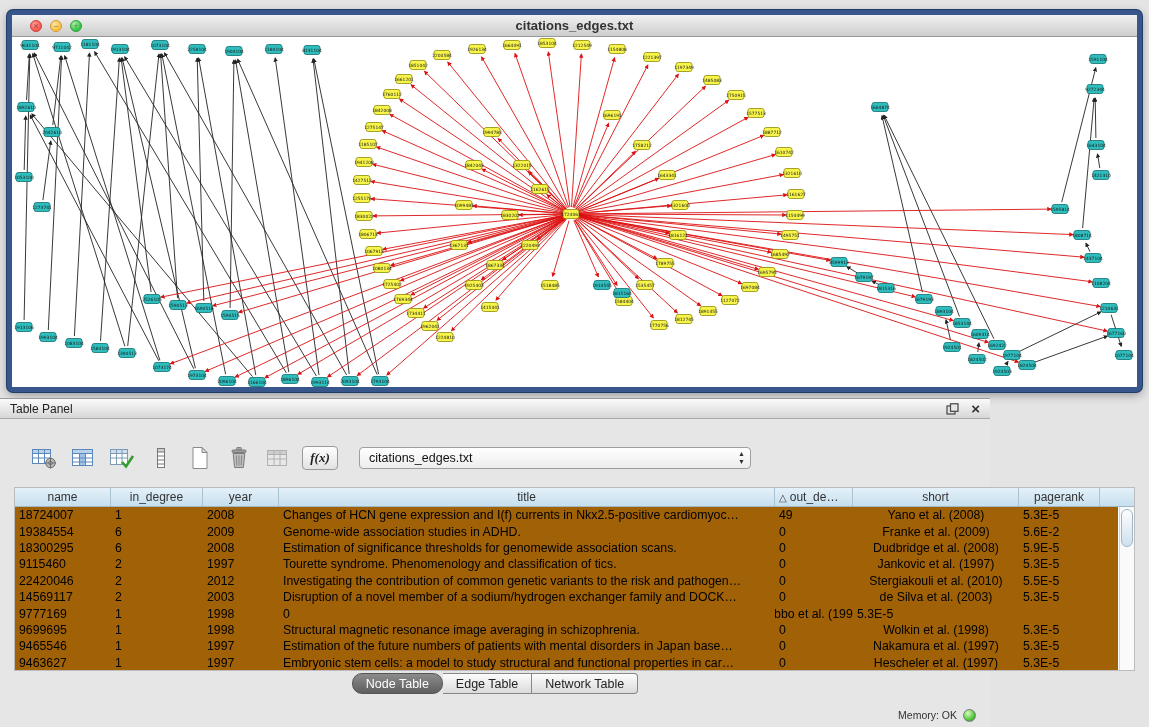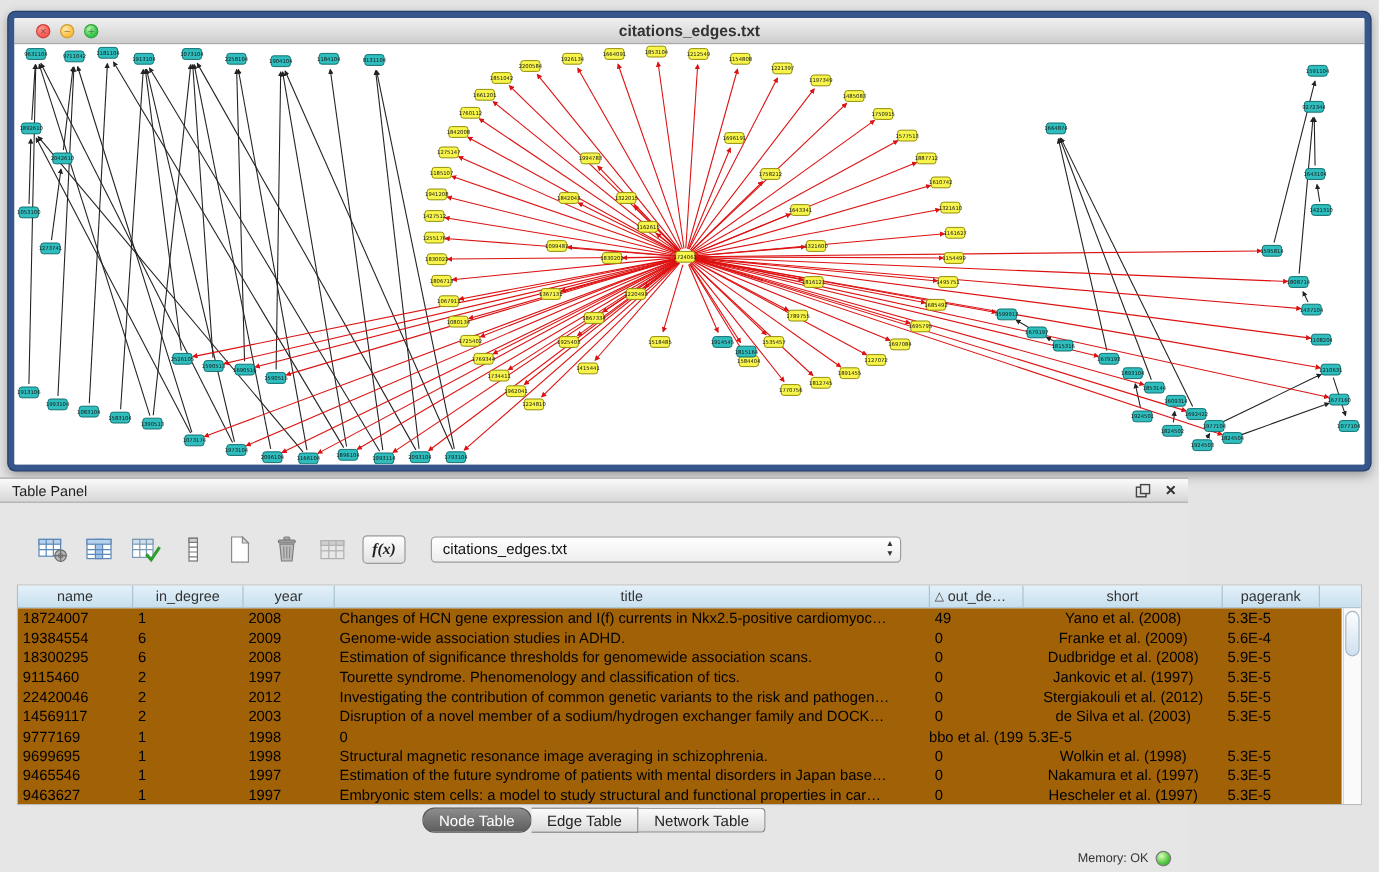--- a/index.html
+++ b/index.html
@@ -839,21 +839,21 @@
             <div class="td center">Yano et al. (2008)</div>
             <div class="td">5.3E-5</div>
           </div>
           <div class="trow cols">
             <div class="td">19384554</div>
             <div class="td">6</div>
             <div class="td">2009</div>
             <div class="td">Genome-wide association studies in ADHD.</div>
             <div class="td">0</div>
             <div class="td center">Franke et al. (2009)</div>
-            <div class="td">5.6E-4</div>
+            <div class="td">5.6E-2</div>
           </div>
           <div class="trow cols">
             <div class="td">18300295</div>
             <div class="td">6</div>
             <div class="td">2008</div>
             <div class="td">Estimation of significance thresholds for genomewide association scans.</div>
             <div class="td">0</div>
             <div class="td center">Dudbridge et al. (2008)</div>
             <div class="td">5.9E-5</div>
           </div>
@@ -865,21 +865,21 @@
             <div class="td">0</div>
             <div class="td center">Jankovic et al. (1997)</div>
             <div class="td">5.3E-5</div>
           </div>
           <div class="trow cols">
             <div class="td">22420046</div>
             <div class="td">2</div>
             <div class="td">2012</div>
             <div class="td">Investigating the contribution of common genetic variants to the risk and pathogen…</div>
             <div class="td">0</div>
-            <div class="td center">Stergiakouli et al. (2012)</div>
+            <div class="td center">Stergiakouli et al. (2010)</div>
             <div class="td">5.5E-5</div>
           </div>
           <div class="trow cols">
             <div class="td">14569117</div>
             <div class="td">2</div>
             <div class="td">2003</div>
             <div class="td">Disruption of a novel member of a sodium/hydrogen exchanger family and DOCK…</div>
             <div class="td">0</div>
             <div class="td center">de Silva et al. (2003)</div>
             <div class="td">5.3E-5</div>
@@ -898,21 +898,21 @@
             <div class="td">1998</div>
             <div class="td">Structural magnetic resonance image averaging in schizophrenia.</div>
             <div class="td">0</div>
             <div class="td center">Wolkin et al. (1998)</div>
             <div class="td">5.3E-5</div>
           </div>
           <div class="trow cols">
             <div class="td">9465546</div>
             <div class="td">1</div>
             <div class="td">1997</div>
-            <div class="td">Estimation of the future syndrome of patients with mental disorders in Japan base…</div>
+            <div class="td">Estimation of the future numbers of patients with mental disorders in Japan base…</div>
             <div class="td">0</div>
             <div class="td center">Nakamura et al. (1997)</div>
             <div class="td">5.3E-5</div>
           </div>
           <div class="trow cols">
             <div class="td">9463627</div>
             <div class="td">1</div>
             <div class="td">1997</div>
             <div class="td">Embryonic stem cells: a model to study structural and functional properties in car…</div>
             <div class="td">0</div>

